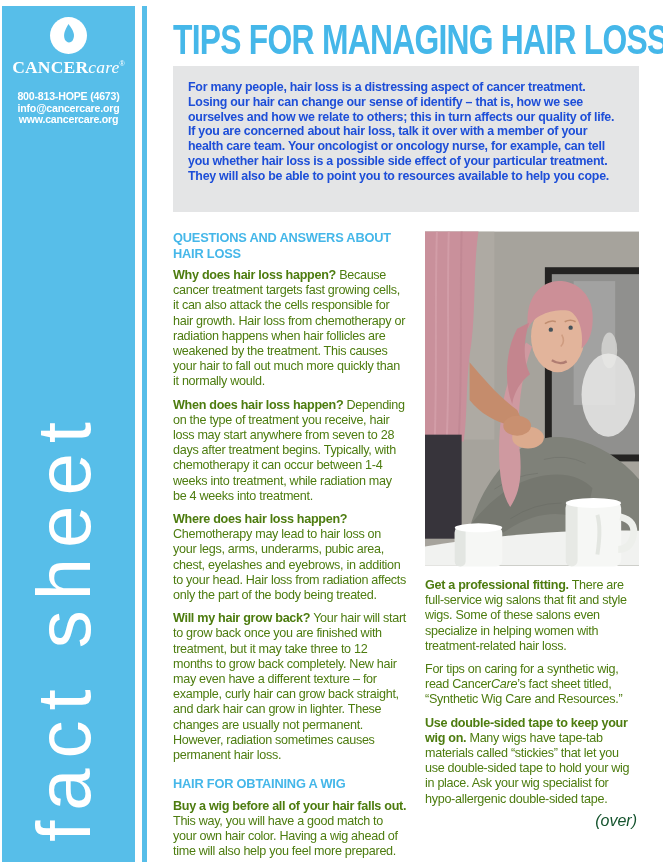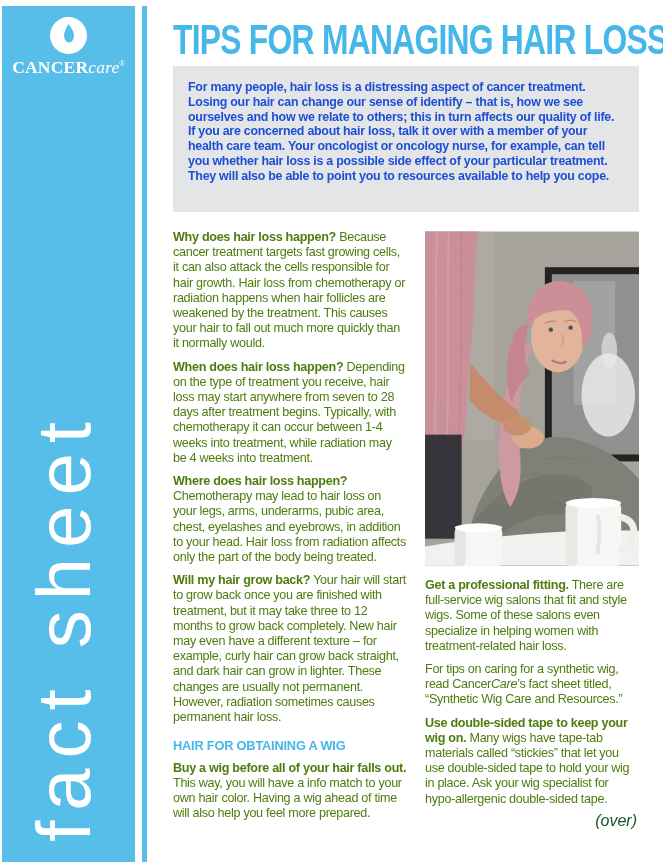--- a/index.html
+++ b/index.html
@@ -56,45 +56,51 @@
 
 <div class="sidebar">
   <div class="logo">
     <div class="logo-circle">
       <svg width="37" height="37" viewBox="0 0 37 37">
         <path d="M18.5 7 C23 13 25.5 17.5 23 22.8 C21.3 26.2 16.6 26.4 14.9 22.6 C12.7 17.6 15.3 12.2 18.5 7 Z" fill="#57BEE9"></path>
       </svg>
     </div>
     <div class="brand"><span class="b1">CANCER</span><span class="b2">care</span><span class="reg">®</span></div>
   </div>
+  <div class="contact">
+    <div>800-813-HOPE (4673)</div>
+    <div>info@cancercare.org</div>
+    <div>www.cancercare.org</div>
+  </div>
   <div class="fact-sheet">fact sheet</div>
 </div>
 <div class="sidebar-stripe"></div>
 
 <div class="title">TIPS FOR MANAGING HAIR LOSS</div>
 
 <div class="intro">
   <span>For many people, hair loss is a distressing aspect of cancer treatment. Losing our hair can change our sense of identify – that is, how we see ourselves and how we relate to others; this in turn affects our quality of life. If you are concerned about hair loss, talk it over with a member of your health care team. Your oncologist or oncology nurse, for example, can tell you whether hair loss is a possible side effect of your particular treatment. They will also be able to point you to resources available to help you cope.</span>
 </div>
 
 <div class="cols">
 
   <div class="col-left">
+    <h3 class="sec-heading">QUESTIONS AND ANSWERS ABOUT HAIR LOSS</h3>
 
     <p class="body"><strong class="lead">Why does hair loss happen?</strong><span> Because cancer treatment targets fast growing cells, it can also attack the cells responsible for hair growth. Hair loss from chemotherapy or radiation happens when hair follicles are weakened by the treatment. This causes your hair to fall out much more quickly than it normally would.</span></p>
 
     <p class="body"><strong class="lead">When does hair loss happen?</strong><span> Depending on the type of treatment you receive, hair loss may start anywhere from seven to 28 days after treatment begins. Typically, with chemotherapy it can occur between 1-4 weeks into treatment, while radiation may be 4 weeks into treatment.</span></p>
 
     <p class="body"><strong class="lead">Where does hair loss happen?</strong><span> Chemotherapy may lead to hair loss on your legs, arms, underarms, pubic area, chest, eyelashes and eyebrows, in addition to your head. Hair loss from radiation affects only the part of the body being treated.</span></p>
 
     <p class="body"><strong class="lead">Will my hair grow back?</strong><span> Your hair will start to grow back once you are finished with treatment, but it may take three to 12 months to grow back completely. New hair may even have a different texture – for example, curly hair can grow back straight, and dark hair can grow in lighter. These changes are usually not permanent. However, radiation sometimes causes permanent hair loss.</span></p>
 
     <h3 class="sec-heading gap-top">HAIR FOR OBTAINING A WIG</h3>
 
-    <p class="body"><strong class="lead">Buy a wig before all of your hair falls out.</strong><span> This way, you will have a info match to your own hair color. Having a wig ahead of time will also help you feel more prepared.</span></p>
+    <p class="body"><strong class="lead">Buy a wig before all of your hair falls out.</strong><span> This way, you will have a good match to your own hair color. Having a wig ahead of time will also help you feel more prepared.</span></p>
   </div>
 
   <div class="col-right">
 
     <svg class="photo" viewBox="0 0 216 337" role="img">
 
       <rect width="216" height="337" fill="#a6a39c"></rect>
       <rect x="0" y="0" width="70" height="210" fill="#b7b4ae" opacity="0.45"></rect>
 
       <g>

